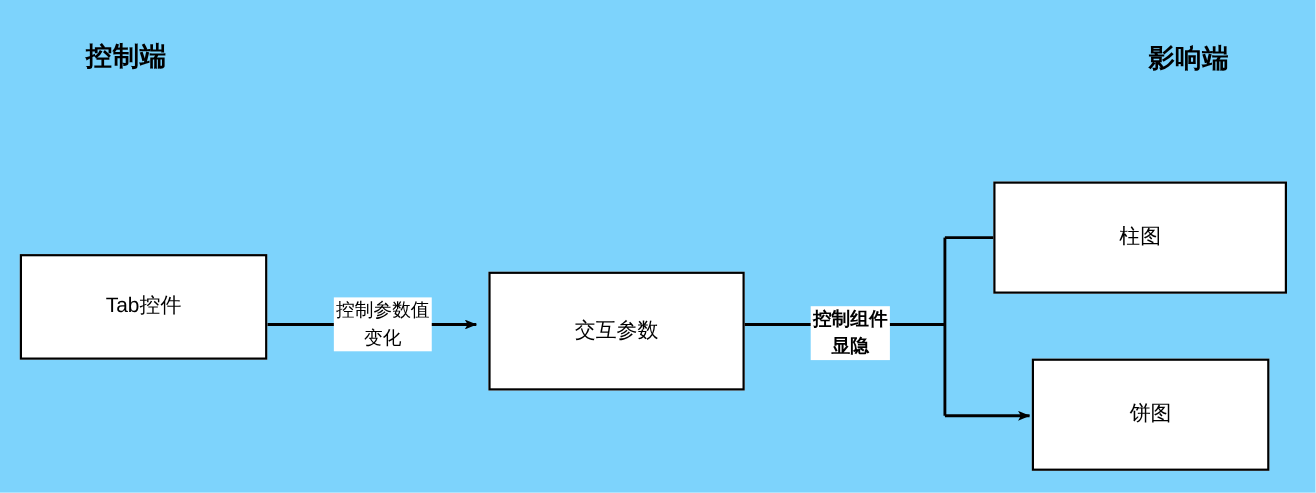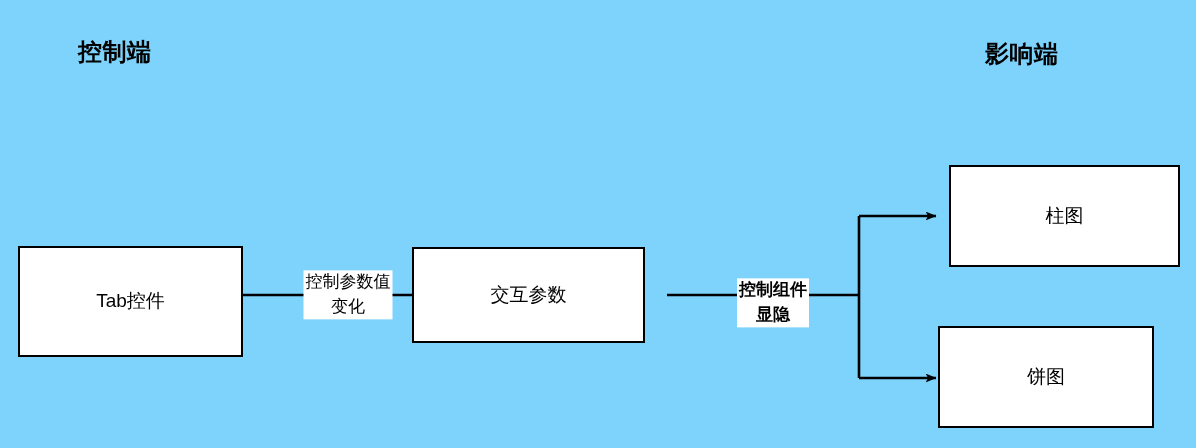--- a/index.html
+++ b/index.html
@@ -84,31 +84,31 @@
 
     <line x1="859" y1="216" x2="859" y2="378" stroke="#000000" stroke-width="2.6"></line>
 
     <line x1="859" y1="216" x2="936" y2="216" stroke="#000000" stroke-width="2.6" marker-end="url(#arrowhead)"></line>
 
     <line x1="859" y1="378" x2="936" y2="378" stroke="#000000" stroke-width="2.6" marker-end="url(#arrowhead)"></line>
   </svg>
 
   <div class="section-title" style="left:78px; top:40px;">控制端</div>
 
-  <div class="section-title" style="left:985px; top:42px;">影响端</div>
+  <div class="section-title" style="left:1044px; top:42px;">影响端</div>
 
-  <div class="node" style="left:18px; top:246px; width:225px; height:111px;">
+  <div class="node" style="left:18px; top:231px; width:225px; height:96px;">
     <span class="node-label">Tab控件</span>
   </div>
 
-  <div class="node" style="left:412px; top:247px; width:233px; height:96px;">
+  <div class="node" style="left:444px; top:247px; width:233px; height:108px;">
     <span class="node-label">交互参数</span>
   </div>
 
-  <div class="node" style="left:949px; top:165px; width:231px; height:102px;">
+  <div class="node" style="left:903px; top:165px; width:267px; height:102px;">
     <span class="node-label">柱图</span>
   </div>
 
   <div class="node" style="left:938px; top:326px; width:216px; height:102px;">
     <span class="node-label">饼图</span>
   </div>
 
   <div class="edge-label" style="left:348px; top:295px; transform:translate(-50%,-50%);">
     <span class="l1">控制参数值</span>
     <span class="l2">变化</span>

